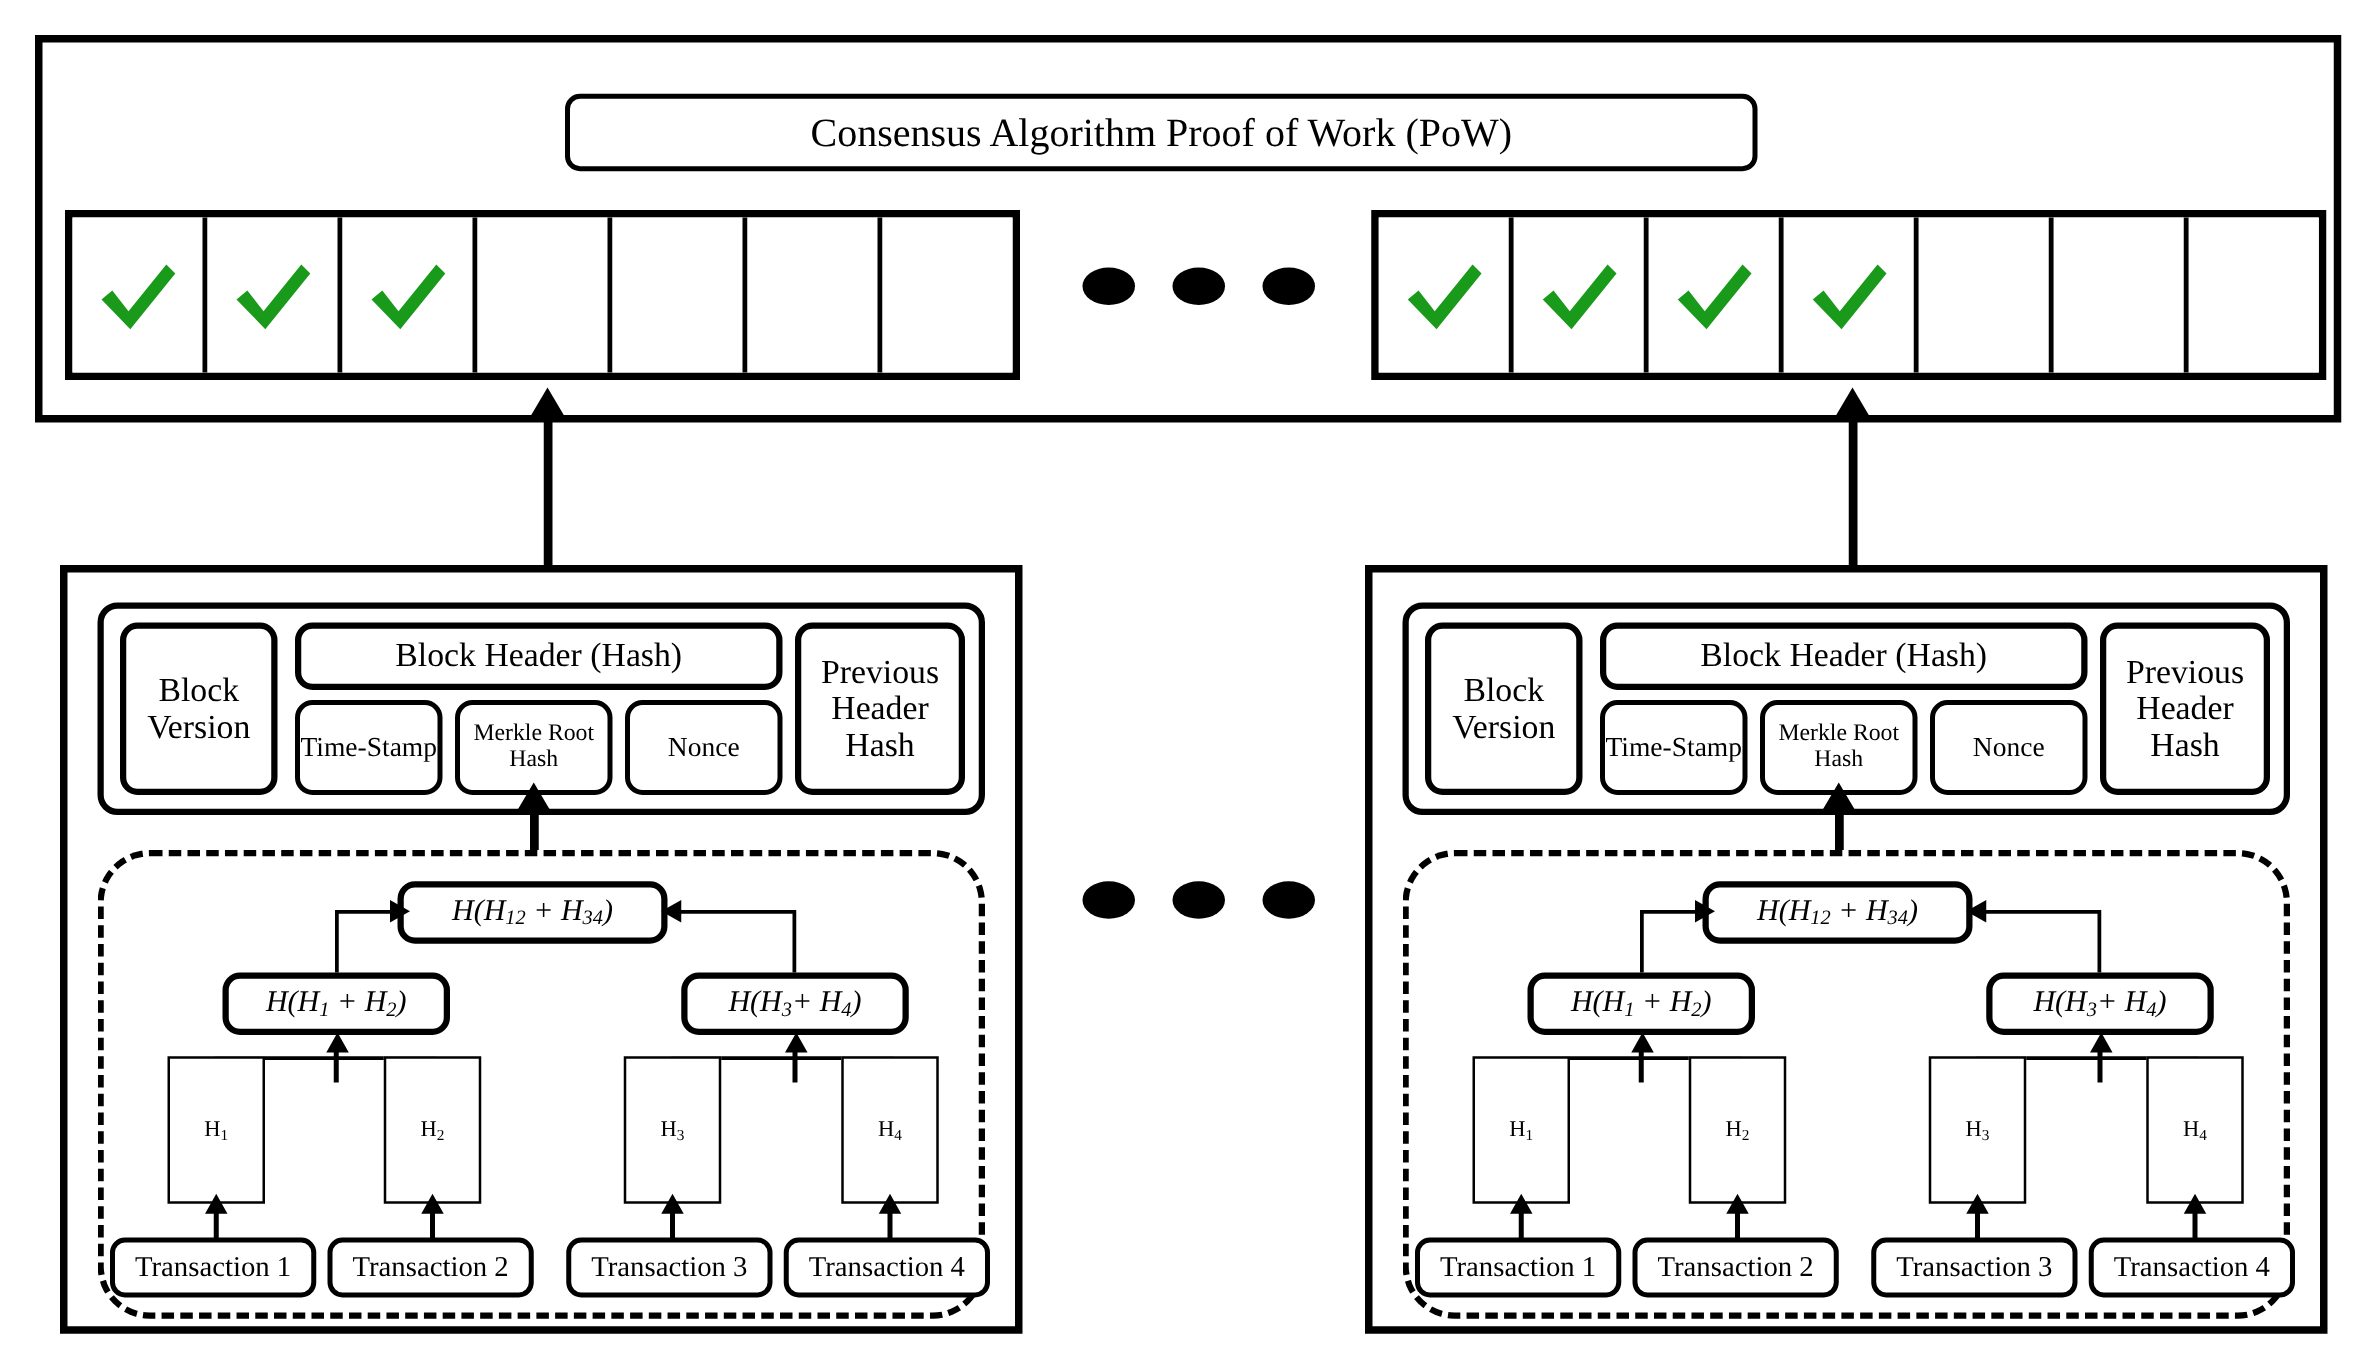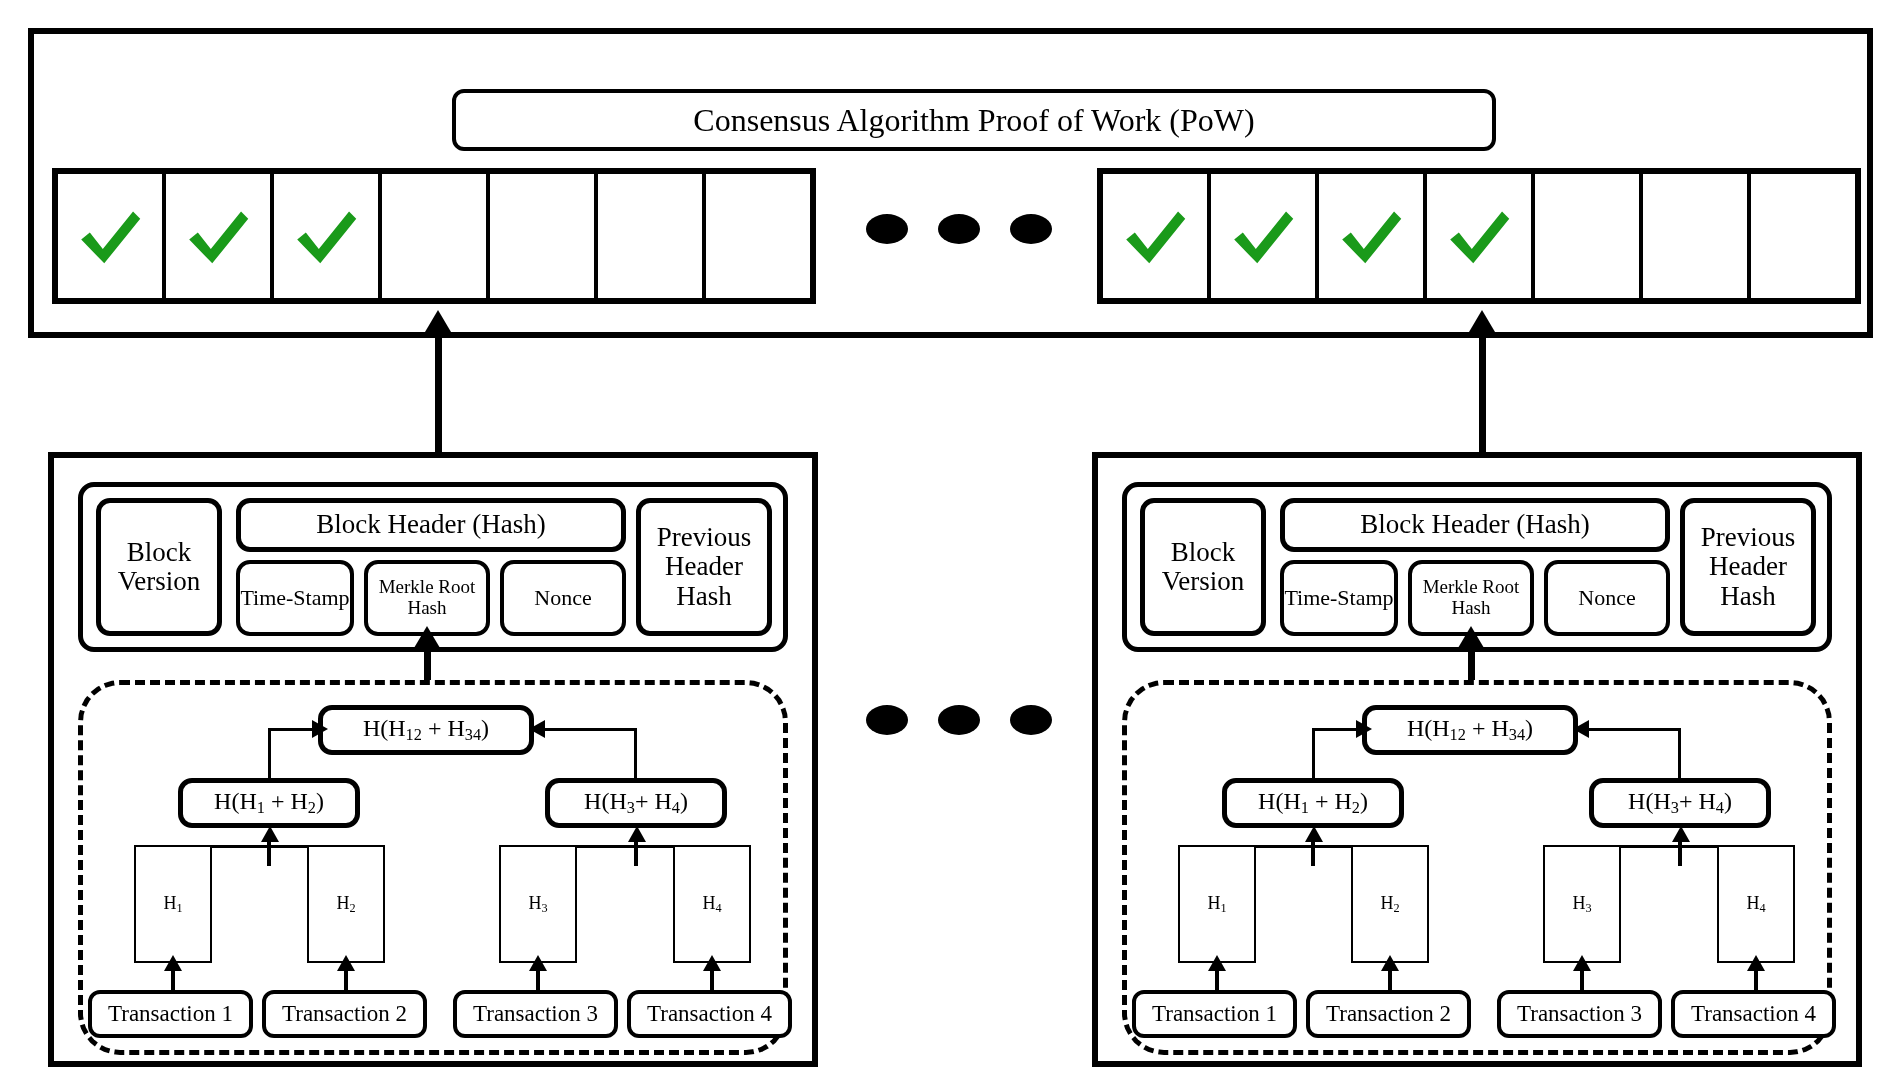--- a/index.html
+++ b/index.html
@@ -115,20 +115,21 @@
     border: 5px dashed #000;
     border-radius: 42px;
     background: #fff;
   }
   .mnode {
     border: 5px solid #000;
     border-radius: 14px;
     background: #fff;
     font-size: 24px;
     white-space: nowrap;
+    font-style: italic;
   }
   .leafbox {
     border: 2px solid #000;
     background: #fff;
     font-size: 18px;
   }
   .txbox {
     border: 4px solid #000;
     border-radius: 12px;
     background: #fff;
@@ -143,21 +144,21 @@
   .connector.v { width: 3px; }
   sub { font-size: 0.68em; vertical-align: -0.22em; }
 </style>
 </head>
 <body>
 
 <div id="canvas">
 
   <div class="abs panel-outer" style="left:28px; top:28px; width:1845px; height:310px;"></div>
 
-  <div class="abs consensus-bar ctr" style="left:452px; top:89px; width:1044px; height:62px;text-align:right;">Consensus Algorithm  Proof of Work (PoW)</div>
+  <div class="abs consensus-bar ctr" style="left:452px; top:75px; width:954px; height:62px;text-align:right;">Consensus Algorithm  Proof of Work (PoW)</div>
 
   <div class="abs chain-row" style="left:52px; top:168px; width:764px; height:136px;">
     <div class="chain-cell">
       <svg class="check-mark" viewBox="0 0 100 100">
         <path d="M10 55 L22 45 L40 68 L82 16 L92 26 L42 88 Z" fill="#1a9a1a"></path>
       </svg>
     </div>
     <div class="chain-cell">
       <svg class="check-mark" viewBox="0 0 100 100">
         <path d="M10 55 L22 45 L40 68 L82 16 L92 26 L42 88 Z" fill="#1a9a1a"></path>

